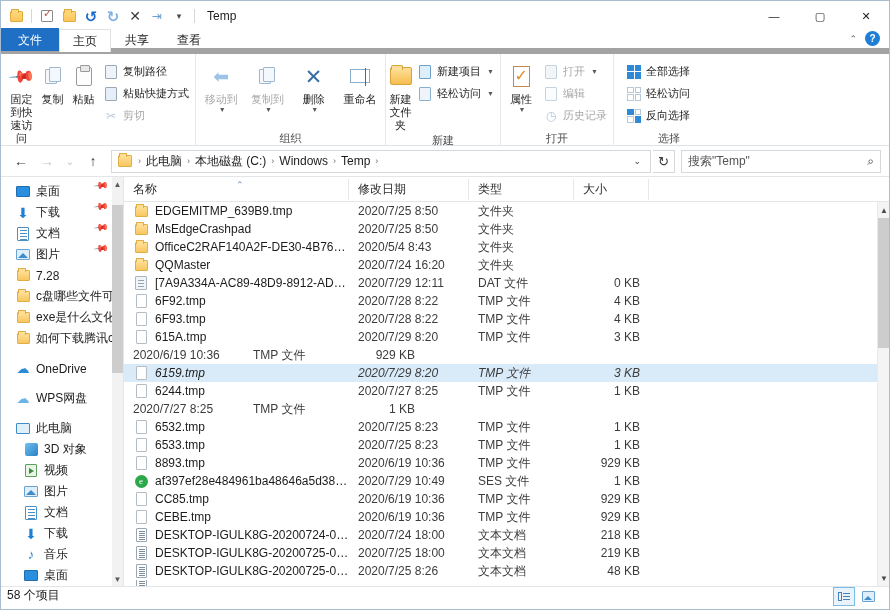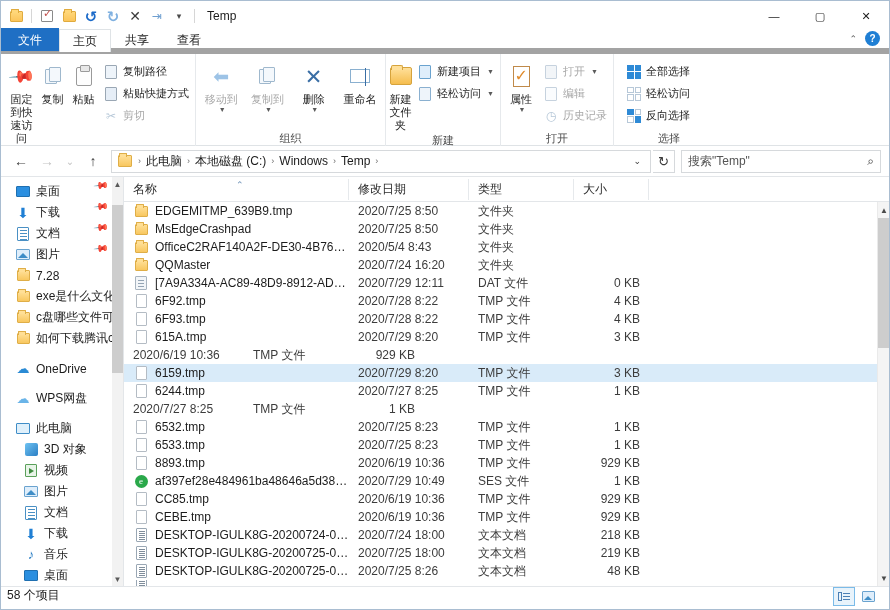--- a/index.html
+++ b/index.html
@@ -327,21 +327,21 @@
   .c-date { width: 120px; flex: 0 0 120px; }
   .c-type { width: 105px; flex: 0 0 105px; }
   .c-size { width: 75px; flex: 0 0 75px; }
   .rows {
     flex: 1; overflow: hidden; position: relative; padding-right: 12px;
   }
   .row {
     height: 18px; display: flex; align-items: center;
     font-size: 12px; color: #1c1c1c; white-space: nowrap;
   }
-  .row.selected { background: #d9ebf9; }
+  .row.selected { background: #d9ebf9; font-style: italic; }
   .cell { overflow: hidden; white-space: nowrap; text-overflow: ellipsis; }
   .cell.name { width: 225px; flex: 0 0 225px; display: flex; align-items: center; padding-left: 9px; }
   .cell.name .nm { overflow: hidden; text-overflow: ellipsis; }
   .cell.date { width: 120px; flex: 0 0 120px; padding-left: 9px; color: #3c3c3c; }
   .cell.type { width: 105px; flex: 0 0 105px; padding-left: 9px; color: #3c3c3c; }
   .cell.size { width: 75px; flex: 0 0 75px; padding-right: 9px; text-align: right; color: #3c3c3c; }
   .fic { width: 16px; flex: 0 0 16px; margin-right: 6px; display:flex; align-items:center; justify-content:center; }
   .fic-folder { width:13px;height:11px;border-radius:1px;background:linear-gradient(#ffdf96,#f8c75f);border:1px solid #dfae47;position:relative; }
   .fic-folder::before{content:"";position:absolute;top:-3px;left:0;width:6px;height:3px;background:#ffdf96;border:1px solid #dfae47;border-bottom:none;border-radius:1px 1px 0 0;}
   .fic-blank { width:11px;height:14px;background:#fff;border:1px solid #b4bcc4;border-radius:1px; }
@@ -679,27 +679,27 @@
       <div class="tree-item">
         <span class="tree-ic">
             <span class="ic-folder"></span>
           </span>
         <span class="tree-label">7.28</span>
       </div>
       <div class="tree-item">
         <span class="tree-ic">
             <span class="ic-folder"></span>
           </span>
+        <span class="tree-label">c盘哪些文件可</span>
+      </div>
+      <div class="tree-item">
+        <span class="tree-ic">
+            <span class="ic-folder"></span>
+          </span>
         <span class="tree-label">exe是什么文化</span>
-      </div>
-      <div class="tree-item">
-        <span class="tree-ic">
-            <span class="ic-folder"></span>
-          </span>
-        <span class="tree-label">c盘哪些文件可</span>
       </div>
       <div class="tree-item">
         <span class="tree-ic">
             <span class="ic-folder"></span>
           </span>
         <span class="tree-label">如何下载腾讯c</span>
       </div>
       <div style="height:9px;"></div>
       <div class="tree-item">
         <span class="tree-ic">

